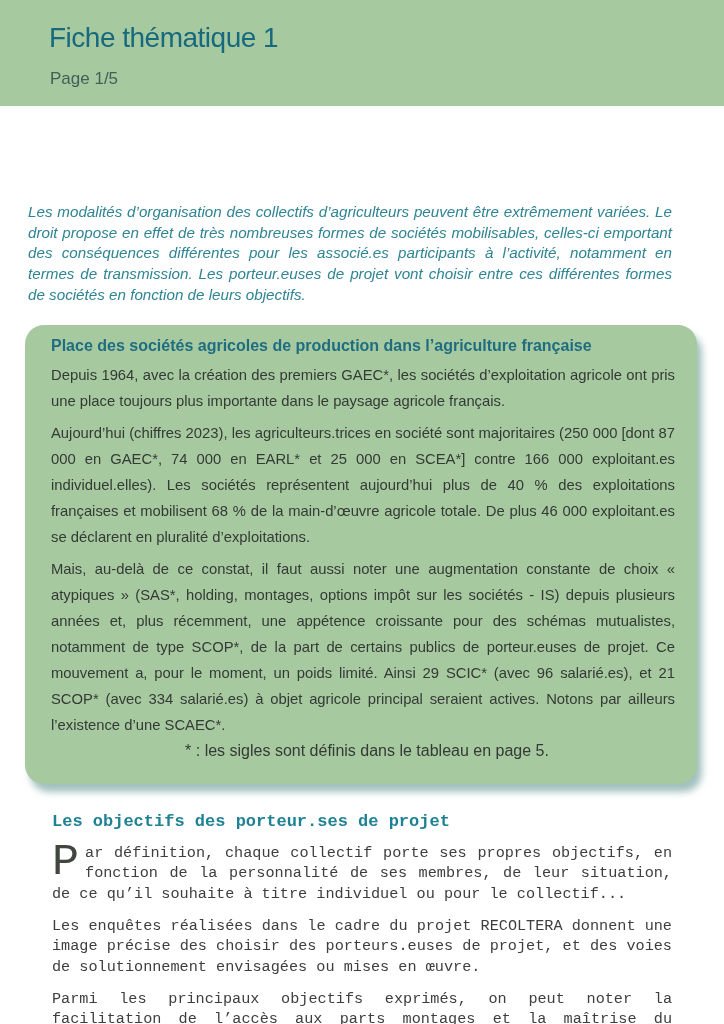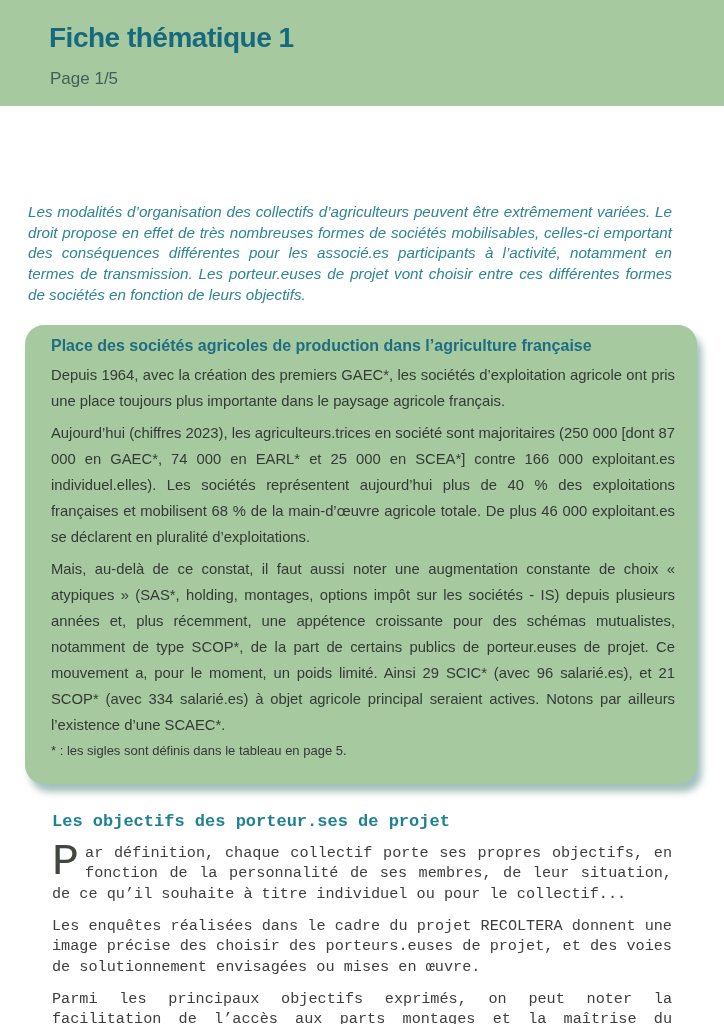--- a/index.html
+++ b/index.html
@@ -21,21 +21,21 @@
     width: 724px;
     height: 106px;
     background: #a7c9a0;
   }
   .page-title {
     position: absolute;
     left: 49px;
     top: 22px;
     margin: 0;
     font-size: 28px;
-    font-weight: bold;
+    font-weight: normal;
     letter-spacing: -0.5px;
     color: #17697e;
   }
   .page-number {
     position: absolute;
     left: 50px;
     top: 69px;
     font-size: 17px;
     color: #3f6156;
   }
@@ -81,24 +81,24 @@
     color: #1f6d80;
   }
   .green-box p {
     margin: 0 0 6px 0;
     font-size: 14.8px;
     line-height: 26px;
     color: #343a35;
     text-align: justify;
   }
   .green-box .footnote {
-    margin: 3px 0 3px 0;
-    font-size: 13px;
+    margin: 3px 0 3px 8px;
+    font-size: 16px;
     line-height: 14px;
-    text-align: left;
+    text-align: center;
     color: #343a35;
   }
   
   .objectives {
     margin: 28px 52px 0 52px;
     font-family: Liberation Mono, monospace;
   }
   .objectives h2 {
     margin: 0 0 12px 0;
     font-size: 17px;

